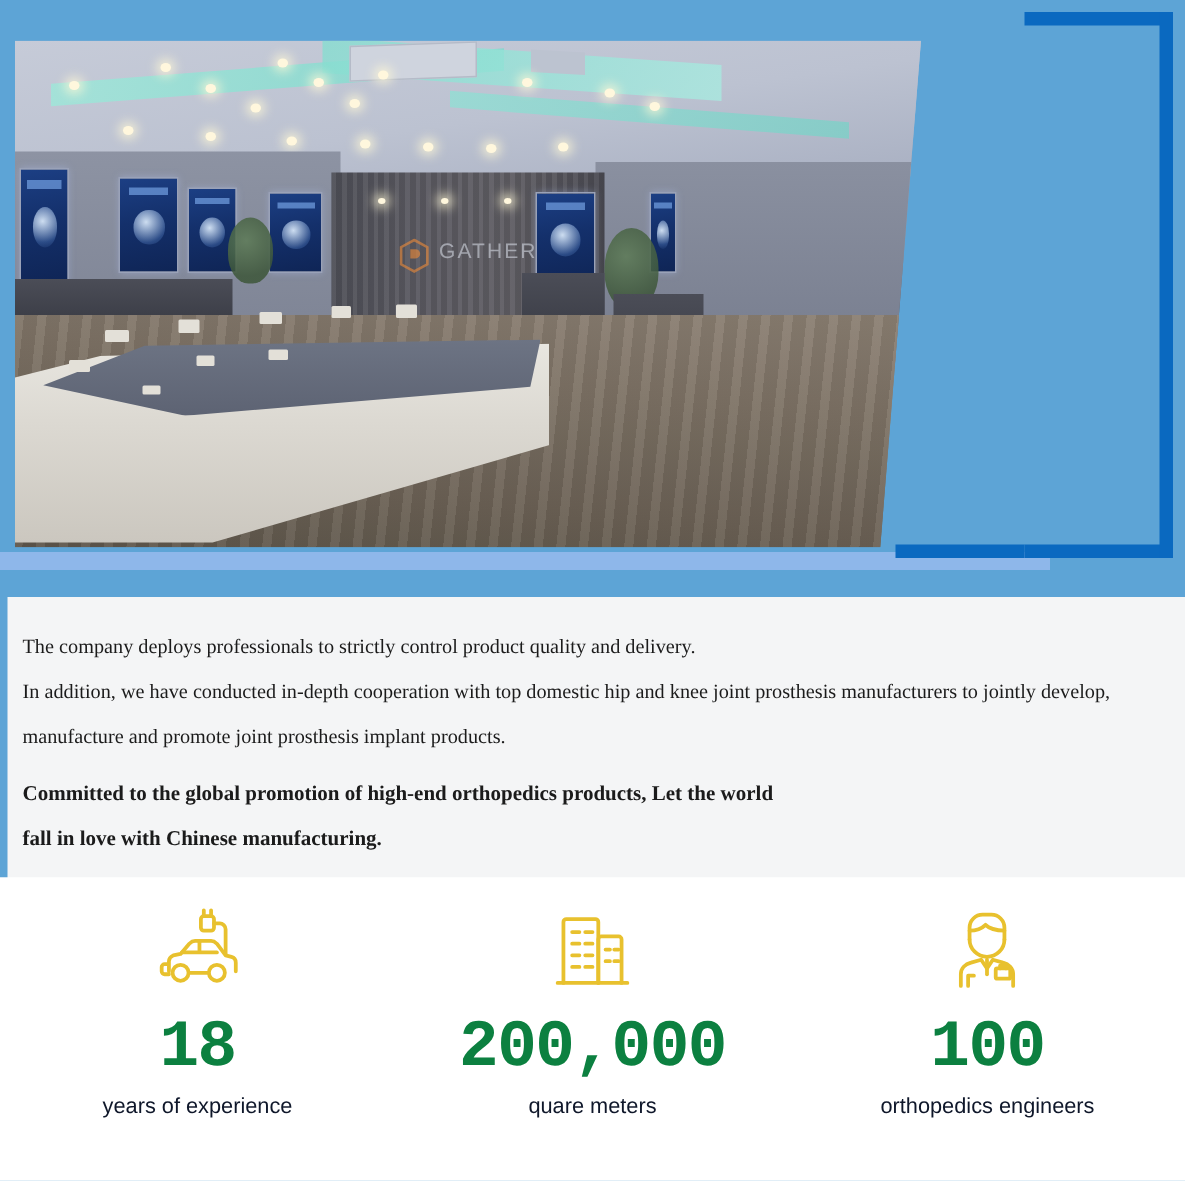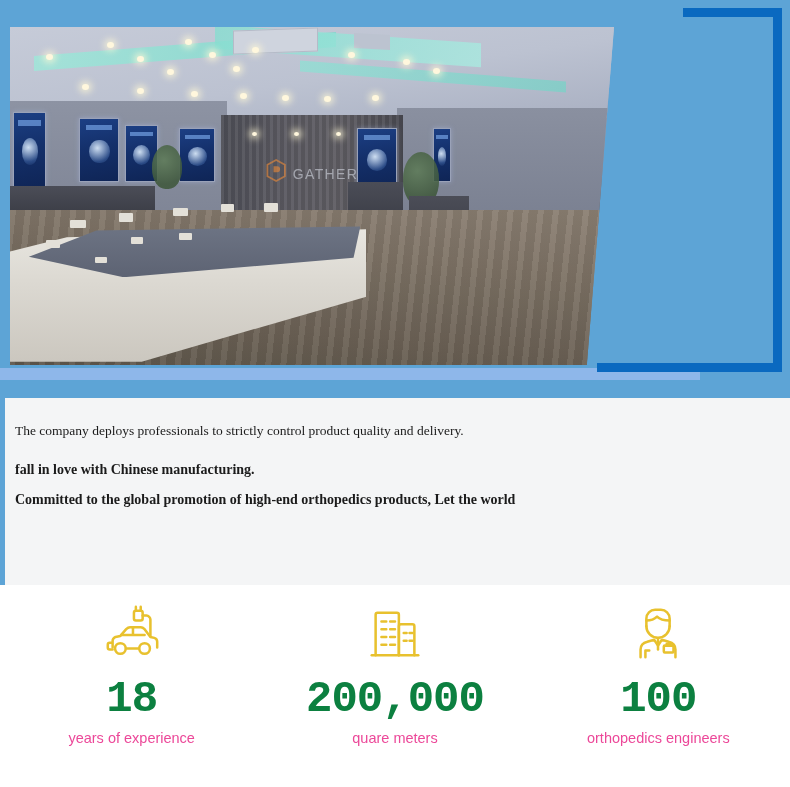--- a/index.html
+++ b/index.html
@@ -148,21 +148,21 @@
   .side-case {
     position: absolute; background: linear-gradient(180deg,#4b4d57,#3a3c45);
   }
   .plant {
     position:absolute; border-radius:50% 50% 45% 45%;
     background: radial-gradient(circle at 40% 35%, #5d7b56, #3d5639 70%);
     opacity:.85;
   }
   .watermark {
     position: absolute; left: 50%; top: 39%; transform: translateX(-50%);
-    display: flex; align-items: flex-end; gap: 6px;
+    display: flex; align-items: flex-start; gap: 6px;
     opacity: .62;
   }
   .wm-mark { width: 21px; height: 23px; flex: none; }
   .wm-text {
     font-family: "Liberation Sans", sans-serif;
     font-size: 14px; letter-spacing: 1.4px; color: #cfd3dd; font-weight: 500;
   }
 
   
   .textblock {
@@ -192,21 +192,21 @@
     padding-top: 18px;
   }
   .stat-icon { width: 62px; height: 62px; }
   .stat-value {
     color: #0c8040; font-weight: bold;
     font-size: 44px; line-height: 1;
     margin-top: 12px; letter-spacing: -1px;
     font-family: Liberation Mono, monospace;
   }
   .stat-label {
-    color: #ec4899; font-size: 14.5px; margin-top: 9px;
+    color: #0f172a; font-size: 14.5px; margin-top: 9px;
     font-family: "Liberation Sans", sans-serif; white-space: nowrap;
   }
 </style>
 </head>
 <body>
 
 <div class="page">
 
   <div class="hero">
 
@@ -286,23 +286,24 @@
 
       </div>
     </div>
 
     <div class="light-strip"></div>
     <div class="frame-corner"></div>
   </div>
 
   <div class="textblock">
     <div class="tline">The company deploys professionals to strictly control product quality and delivery.</div>
+    <div class="tline wrap">In addition, we have conducted in-depth cooperation with top domestic hip and knee joint prosthesis manufacturers to jointly develop, manufacture and promote joint prosthesis implant products.</div>
     <div class="spacer"></div>
+    <div class="tline bold">Committed to the global promotion of high-end orthopedics products, Let the world</div>
     <div class="tline bold">fall in love with Chinese manufacturing.</div>
-    <div class="tline bold">Committed to the global promotion of high-end orthopedics products, Let the world</div>
   </div>
 
   <div class="stats">
 
     <div class="stat">
       <svg class="stat-icon" viewBox="0 0 64 64" fill="none" stroke="#e8c12e" stroke-width="2.6" stroke-linecap="round" stroke-linejoin="round">
         <rect x="34" y="8" width="9" height="10" rx="2"></rect>
         <path d="M36 8V4M41 8V4"></path>
         <path d="M43 13h4c2 0 4 2 4 4v17"></path>
         <path d="M12 46v-7c0-2 1-3 3-4l5-1 6-7c1-1 2-2 4-2h11c2 0 3 1 4 2l6 8 4 1c2 .5 3 2 3 4v6"></path>

